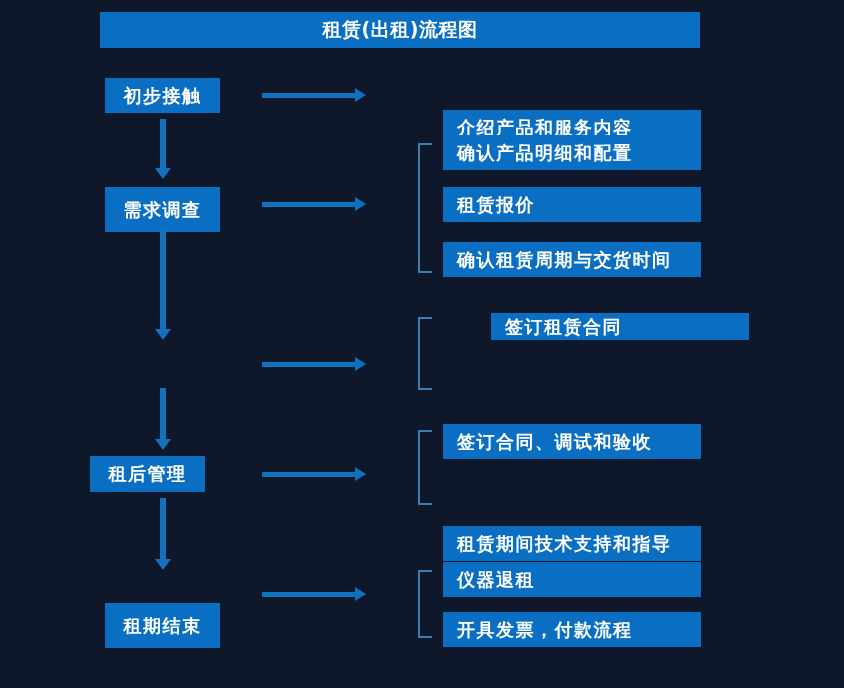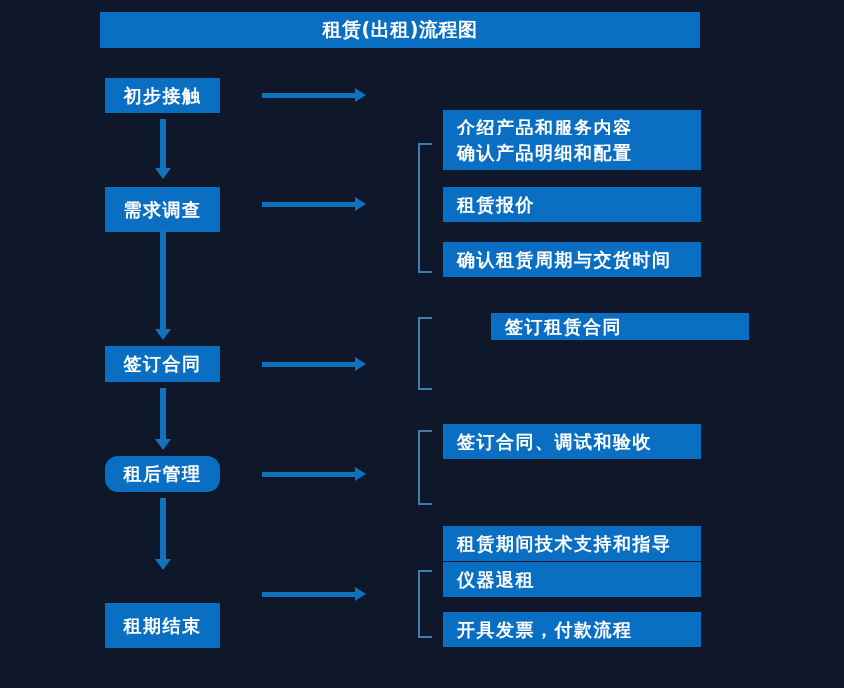--- a/index.html
+++ b/index.html
@@ -105,23 +105,22 @@
 <body>
 
 <div id="canvas">
 
   <div class="box title-box" style="left:100px; top:12px; width:600px; height:36px;">租赁(出租)流程图</div>
 
   <div class="box stage-box" style="left:105px; top:78px; width:115px; height:35px;">初步接触</div>
 
   <div class="box stage-box" style="left:105px; top:187px; width:115px; height:45px;">需求调查</div>
 
-  <div class="box stage-box" style="left:105px; top:346px; width:115px; height:36px;">签订合同</div>
 
-  <div class="box stage-box" style="left:105px; top:456px; width:115px; height:36px;border-radius:13px;">租后管理</div>
+  <div class="box stage-box" style="left:90px; top:456px; width:115px; height:36px;">租后管理</div>
 
   <div class="box stage-box" style="left:105px; top:603px; width:115px; height:45px;">租期结束</div>
 
   <div class="v-arrow" style="left:155px; top:119px; height:60px;">
     <div class="shaft" style="height:49px;"></div>
     <div class="head" style="top:49px;"></div>
   </div>
 
   <div class="v-arrow" style="left:155px; top:228px; height:112px;">
     <div class="shaft" style="height:101px;"></div>

